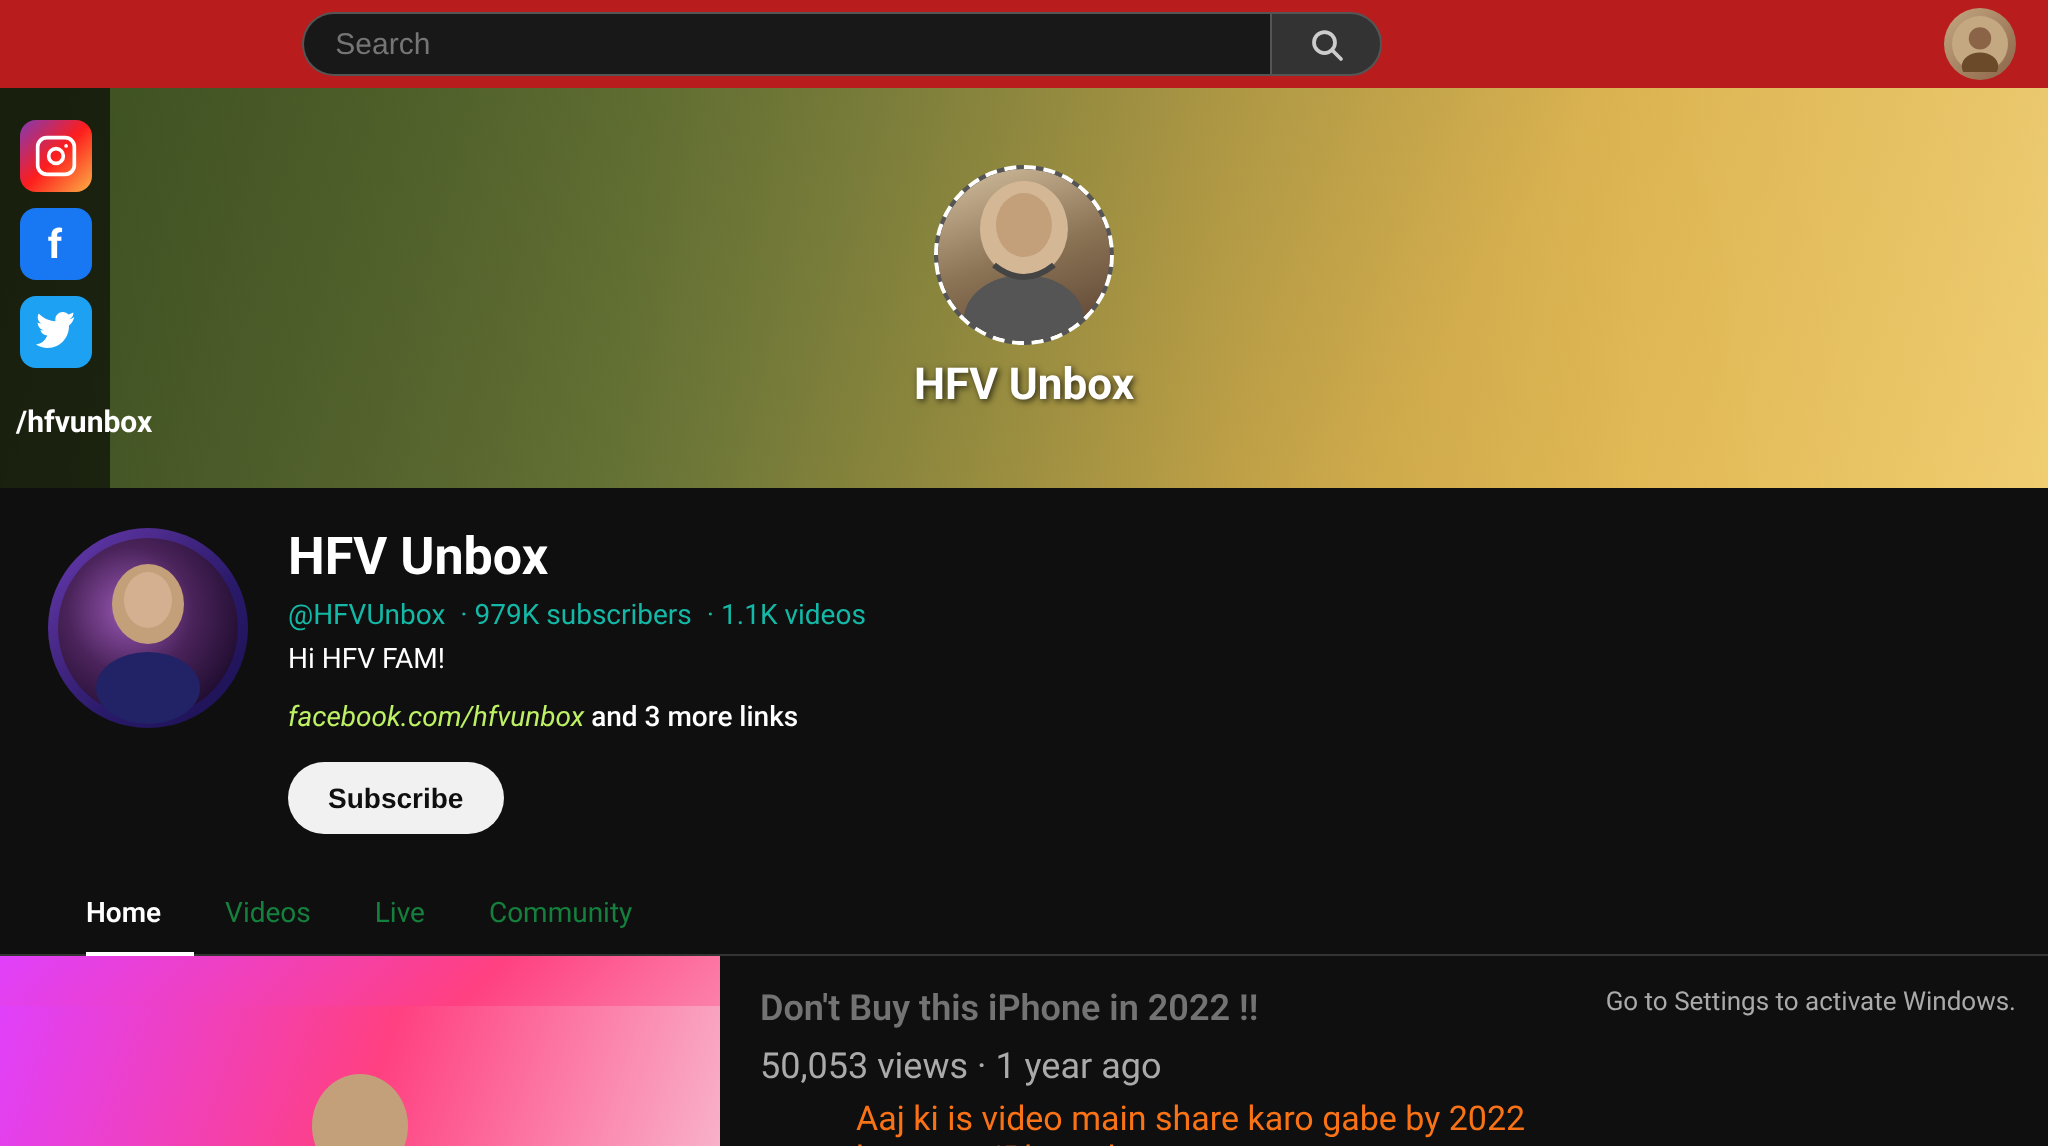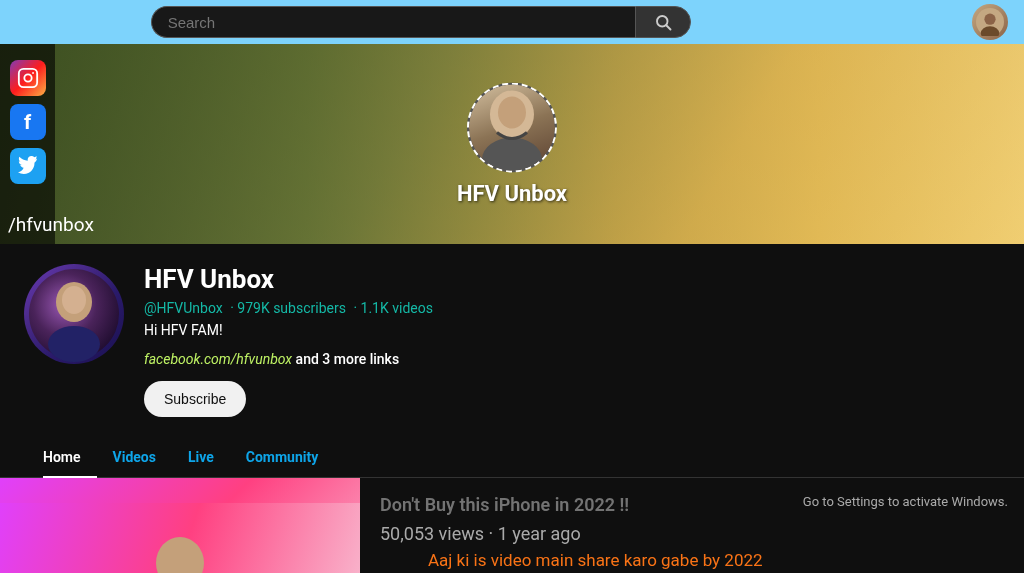--- a/index.html
+++ b/index.html
@@ -7,21 +7,21 @@
       background: #0f0f0f;
       color: #fff;
       font-family: 'Roboto', Arial, sans-serif;
       width: 1024px;
       height: 573px;
       overflow: hidden;
     }
 
     
     .topbar {
-      background: #7dd3fc;
+      background: #b91c1c;
       height: 44px;
       display: flex;
       align-items: center;
       padding: 0 16px;
       gap: 12px;
     }
     .topbar-right {
       margin-left: auto;
       display: flex;
       align-items: center;
@@ -73,24 +73,24 @@
       justify-content: center;
       font-size: 20px;
       cursor: pointer;
     }
     .social-instagram { background: linear-gradient(135deg, #833ab4, #fd1d1d, #fcb045); }
     .social-facebook { background: #1877f2; }
     .social-twitter { background: #1da1f2; }
     .banner-handle {
       position: absolute;
       left: 8px;
-      bottom: 8px;
-      font-size: 19px;
-      color: #fff;
-      font-weight: 400;
+      bottom: 24px;
+      font-size: 15px;
+      color: #fff;
+      font-weight: 700;
     }
     .banner-channel-info {
       position: absolute;
       left: 50%;
       top: 50%;
       transform: translate(-50%, -50%);
       display: flex;
       flex-direction: column;
       align-items: center;
     }
@@ -174,36 +174,36 @@
       color: #fff;
       font-weight: 500;
     }
     .subscribe-btn {
       background: #f1f1f1;
       color: #0f0f0f;
       border: none;
       border-radius: 20px;
       padding: 10px 20px;
       font-size: 14px;
-      font-weight: 400;
+      font-weight: 700;
       cursor: pointer;
     }
 
     
     .tabs-bar {
       background: #0f0f0f;
       border-bottom: 1px solid #333;
       display: flex;
       padding: 0 24px;
     }
     .tab-item {
       padding: 12px 16px;
       font-size: 14px;
-      font-weight: 700;
-      color: #0ea5e9;
+      font-weight: 400;
+      color: #15803d;
       cursor: pointer;
       position: relative;
       text-decoration: none;
     }
     .tab-item.active {
       color: #fff;
       font-weight: 600;
     }
     .tab-item.active::after {
       content: '';

